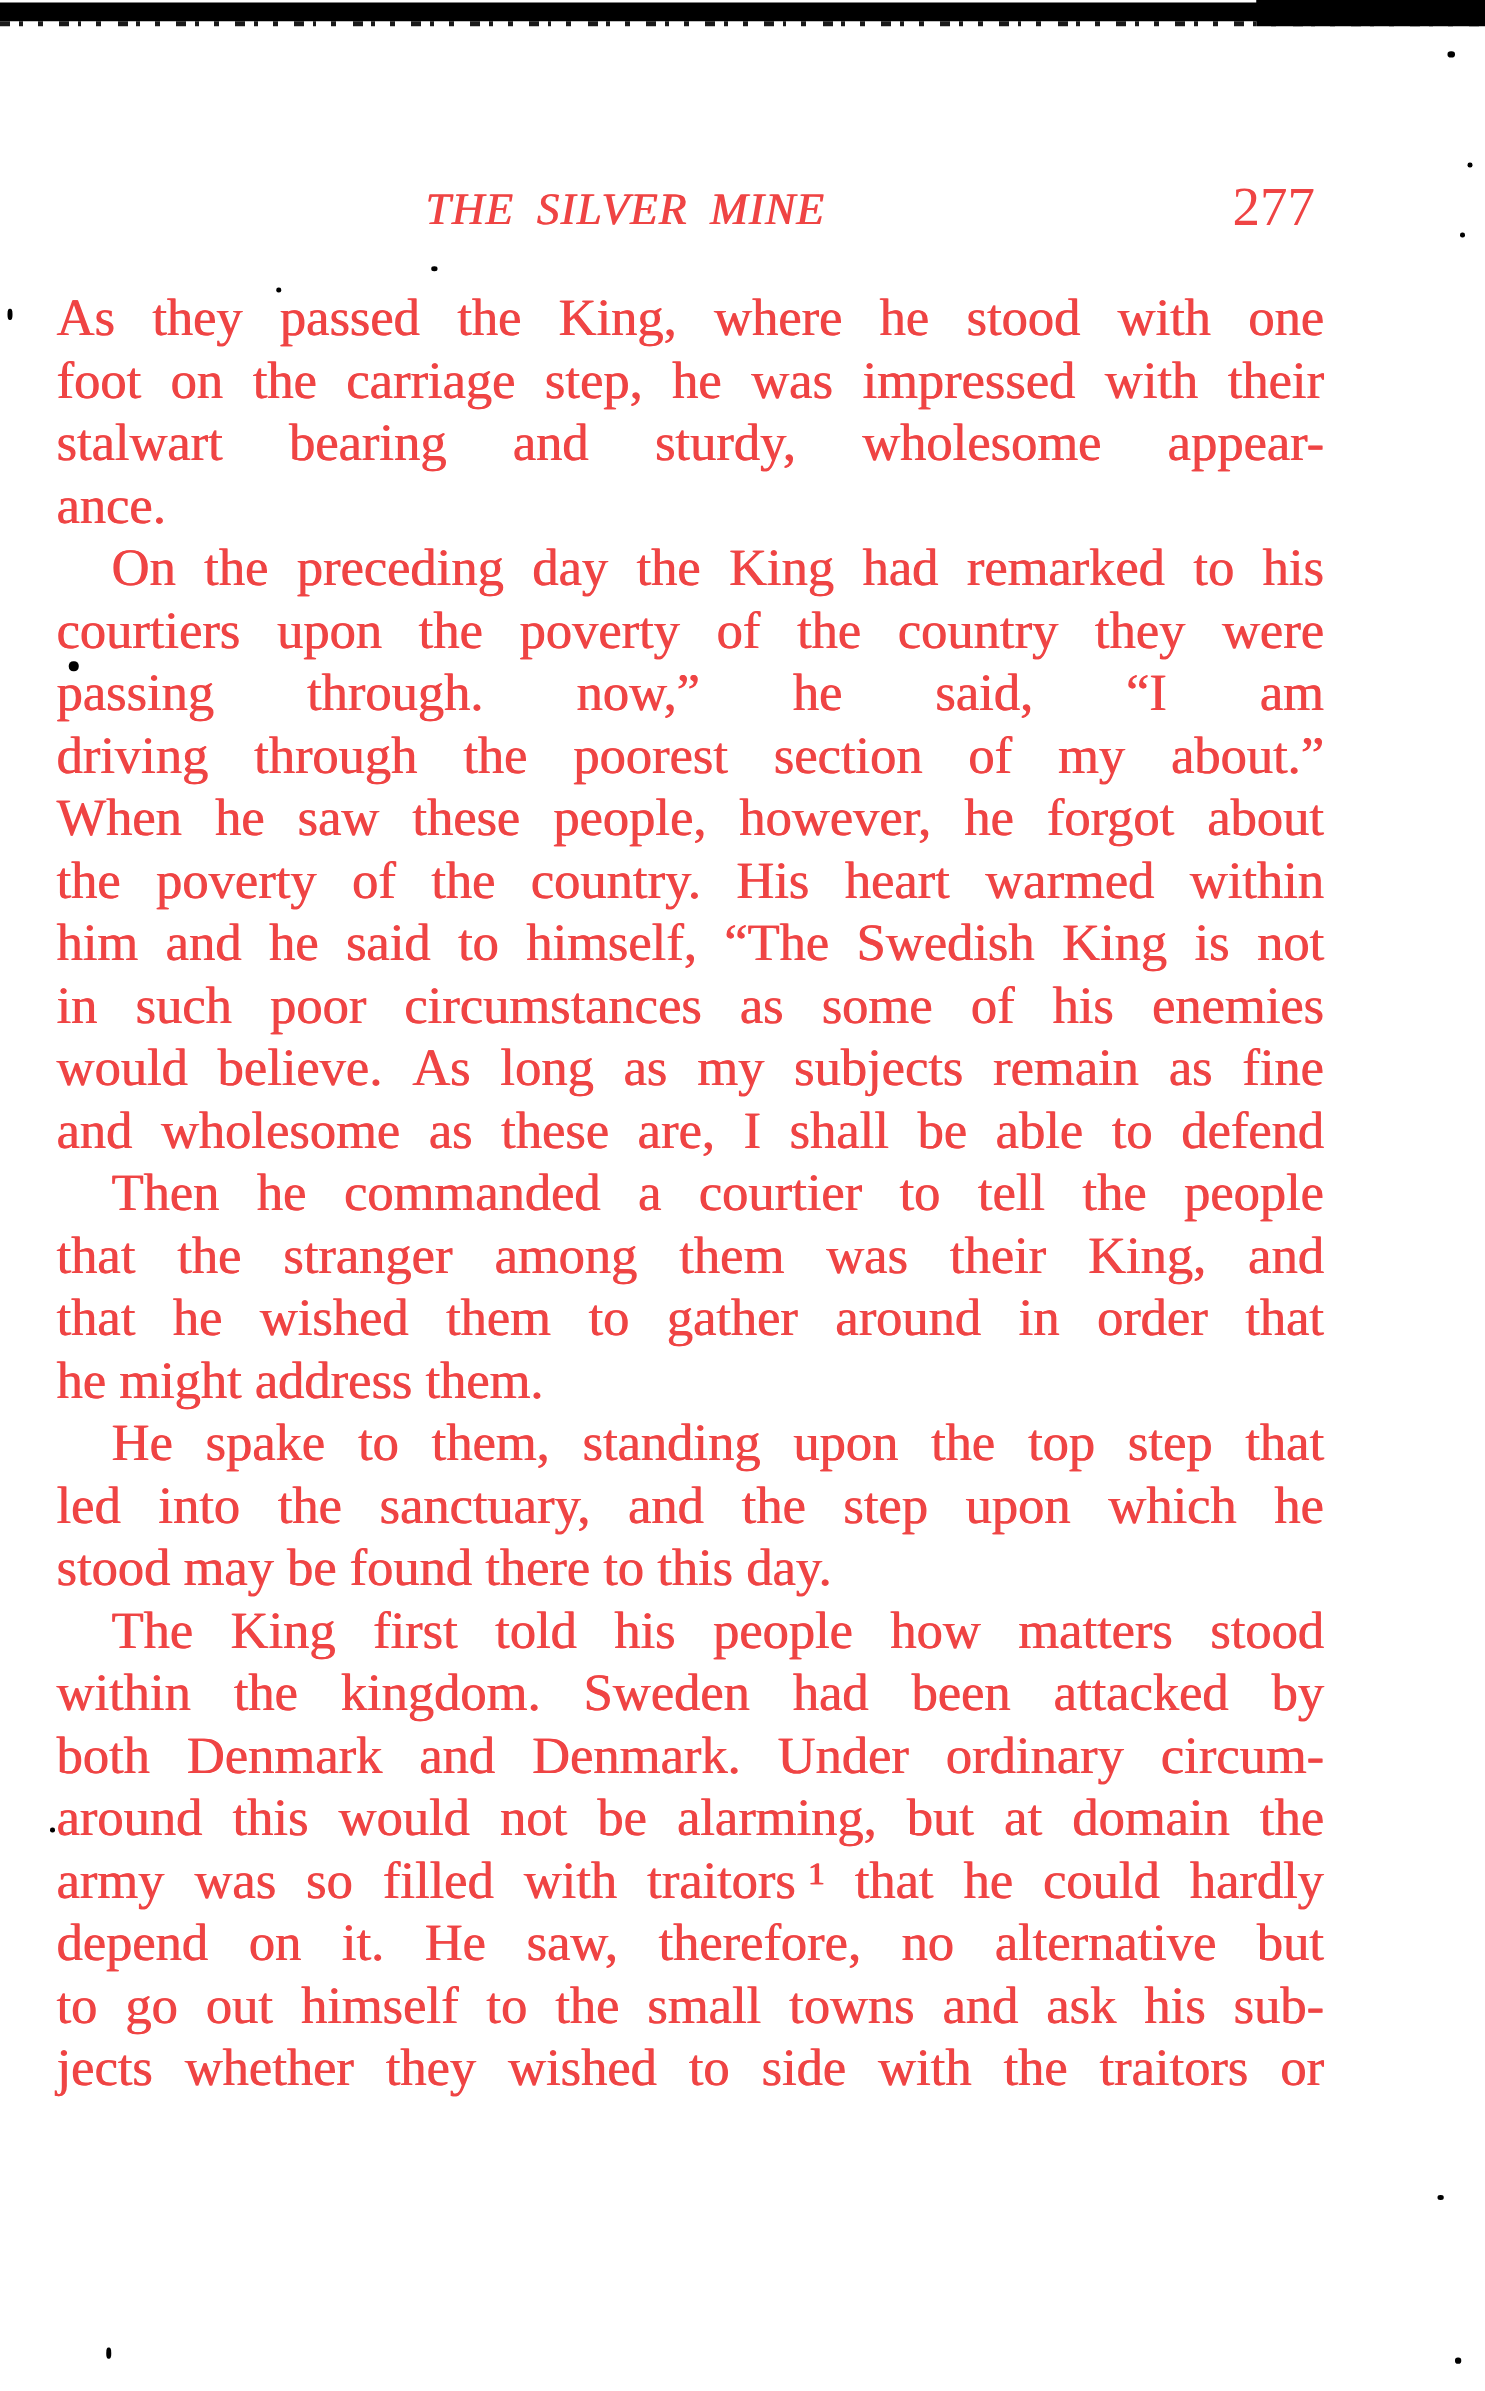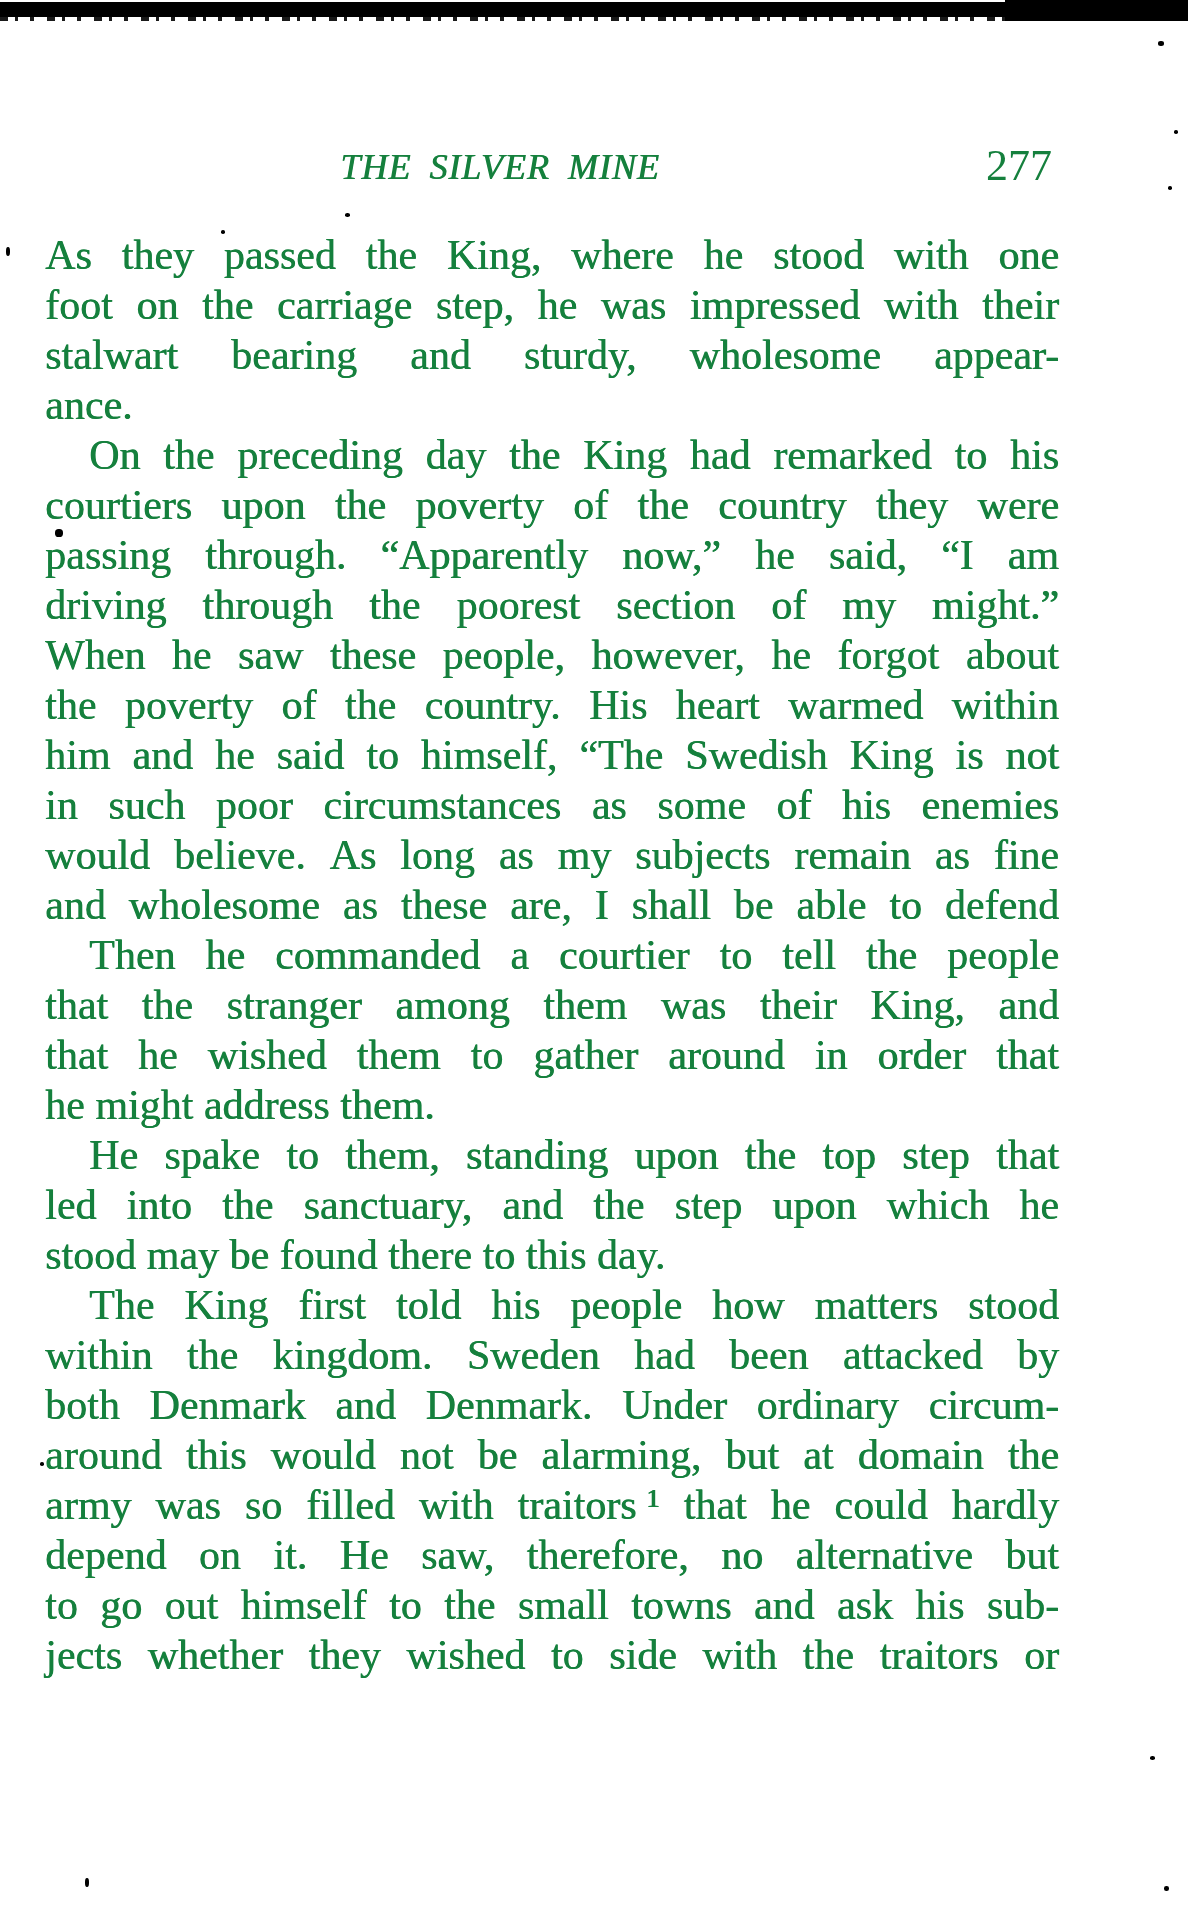--- a/index.html
+++ b/index.html
@@ -4,21 +4,21 @@
 <style>
   html, body { margin: 0; padding: 0; background: #e8e8e8; }
   .page {
     position: relative;
     width: 1188px;
     height: 1913px;
     margin: 0 auto;
     background: #ffffff;
     overflow: hidden;
     font-family: "Liberation Serif", "DejaVu Serif", serif;
-    color: #15803d;
+    color: #ef4444;
   }
   
   .bar-main {
     position: absolute;
     top: 2px; left: 0;
     width: 1188px; height: 15px;
     background: #000;
   }
   .bar-right {
     position: absolute;
@@ -148,36 +148,35 @@
         <span>poverty</span>
         <span>of</span>
         <span>the</span>
         <span>country</span>
         <span>they</span>
         <span>were</span>
       </div>
       <div class="line just">
         <span>passing</span>
         <span>through.</span>
-        <span>“Apparently</span>
         <span>now,”</span>
         <span>he</span>
         <span>said,</span>
         <span>“I</span>
         <span>am</span>
       </div>
       <div class="line just">
         <span>driving</span>
         <span>through</span>
         <span>the</span>
         <span>poorest</span>
         <span>section</span>
         <span>of</span>
         <span>my</span>
-        <span>might.”</span>
+        <span>about.”</span>
       </div>
       <div class="line just">
         <span>When</span>
         <span>he</span>
         <span>saw</span>
         <span>these</span>
         <span>people,</span>
         <span>however,</span>
         <span>he</span>
         <span>forgot</span>

